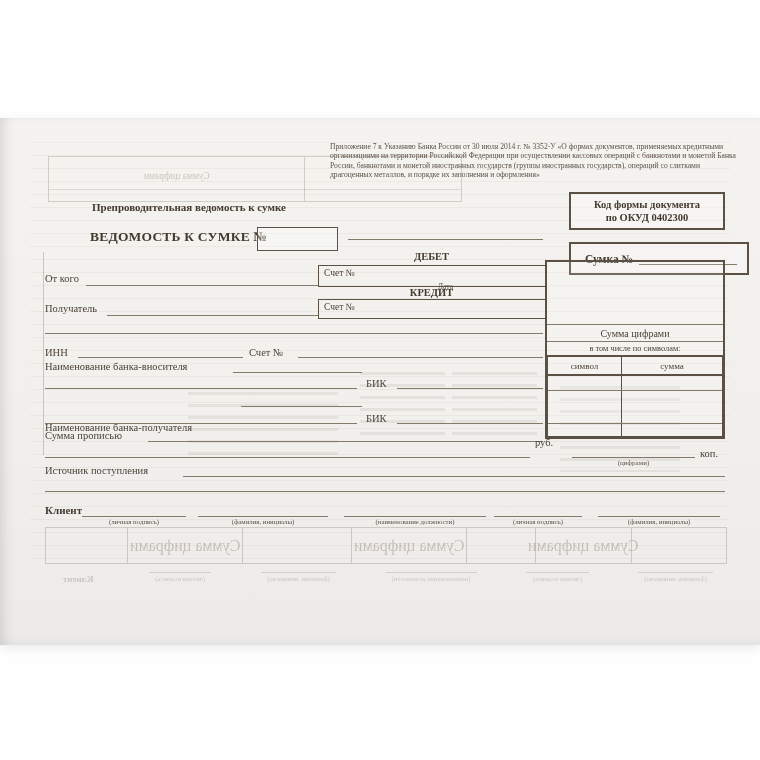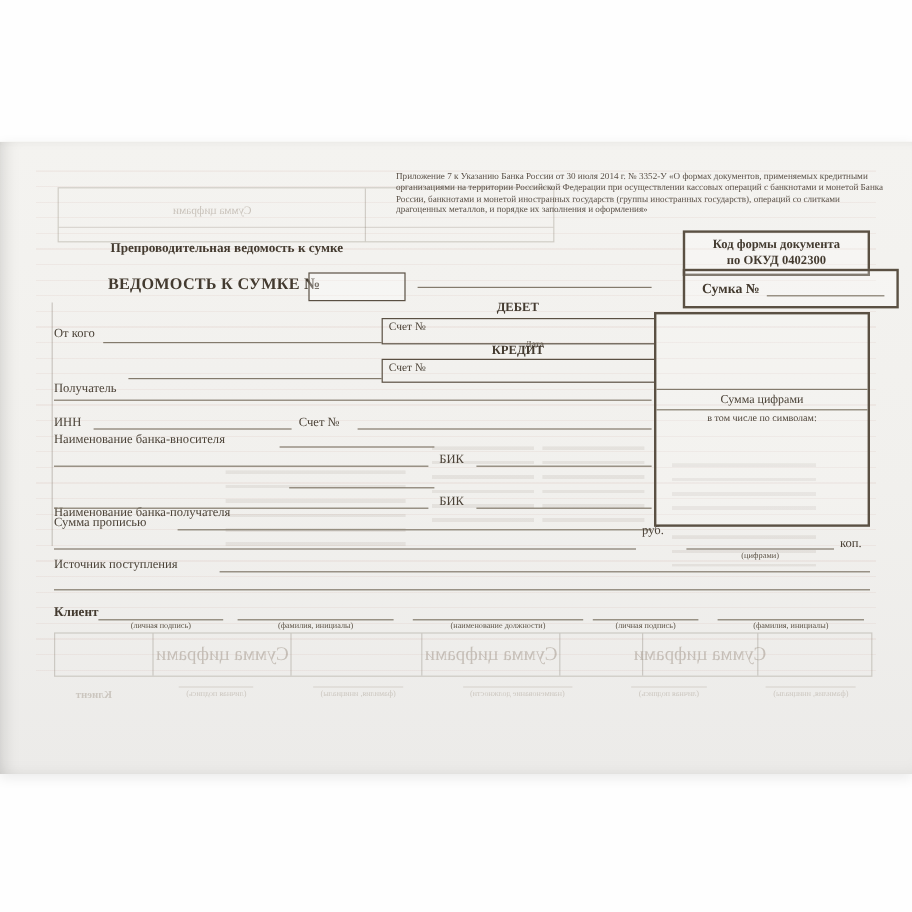--- a/index.html
+++ b/index.html
@@ -139,51 +139,69 @@
   <span class="gcl">Клиент</span>
 </div>
 
 <div class="abs legal" style="left:330px;top:142px;width:414px;">Приложение 7 к Указанию Банка России от 30 июля 2014 г. № 3352-У «О формах документов, применяемых кредитными организациями на территории Российской Федерации при осуществлении кассовых операций с банкнотами и монетой Банка России, банкнотами и монетой иностранных государств (группы иностранных государств), операций со слитками драгоценных металлов, и порядке их заполнения и оформления»</div>
 
 <div class="abs okud" style="left:569px;top:192px;width:152px;height:34px;">
   <span>Код формы документа</span>
   <span>по ОКУД 0402300</span>
 </div>
 
-<div class="abs bagbox" style="left:569px;top:224px;width:152px;height:29px;">
+<div class="abs bagbox" style="left:569px;top:242px;width:152px;height:29px;">
   <span class="blabel">Сумка №</span>
   <span class="bline"></span>
 </div>
 
 <div class="abs lbl b" style="left:45px;top:202px;font-size:11px;margin-left:47px;">Препроводительная ведомость к сумке</div>
 
 <div class="abs b" style="left:90px;top:229px;font-size:13.5px;letter-spacing:.2px;white-space:nowrap;">ВЕДОМОСТЬ К СУМКЕ №</div>
 <div class="abs numbox" style="left:257px;top:227px;width:79px;height:22px;"></div>
 <div class="abs ul" style="left:348px;top:225px;width:195px;height:14px;"></div>
 <div class="abs cap" style="left:348px;top:242px;width:195px;font-size:7.8px;margin-top:40px;">Дата</div>
 
 <div class="abs lbl b center" style="left:318px;top:251px;width:227px;">ДЕБЕТ</div>
 <div class="abs lbl" style="left:45px;top:273px;">От кого</div>
 <div class="abs ul" style="left:86px;top:271px;width:232px;height:14px;"></div>
 <div class="abs acctbox" style="left:318px;top:265px;width:226px;height:20px;">
   <span class="alabel">Счет №</span>
 </div>
 
 <div class="abs lbl b center" style="left:318px;top:287px;width:227px;">КРЕДИТ</div>
-<div class="abs lbl" style="left:45px;top:303px;margin-top:16px;">Получатель</div>
+<div class="abs lbl" style="left:45px;top:303px;">Получатель</div>
 <div class="abs ul" style="left:107px;top:302px;width:211px;height:13px;"></div>
 <div class="abs acctbox" style="left:318px;top:299px;width:226px;height:18px;">
   <span class="alabel">Счет №</span>
 </div>
 <div class="abs ul" style="left:45px;top:319px;width:498px;height:14px;"></div>
 
 <div class="abs amount-col" style="left:545px;top:260px;width:176px;height:175px;">
   <div class="ac-top"></div>
   <div class="ac-sumfig">Сумма цифрами</div>
   <div class="ac-incl">в том числе по символам:</div>
+  <div class="ac-table">
+    <div class="ac-row ac-head">
+      <span>символ</span>
+      <span>сумма</span>
+    </div>
+    <div class="ac-row ac-r1">
+        <span></span>
+        <span></span>
+      </div>
+    <div class="ac-row ac-r2">
+        <span></span>
+        <span></span>
+      </div>
+    <div class="ac-row ac-r3">
+        <span></span>
+        <span></span>
+      </div>
+  </div>
 </div>
 
 <div class="abs lbl" style="left:45px;top:347px;">ИНН</div>
 <div class="abs ul" style="left:78px;top:344px;width:165px;height:13px;"></div>
 <div class="abs lbl" style="left:249px;top:347px;">Счет №</div>
 <div class="abs ul" style="left:298px;top:344px;width:245px;height:13px;"></div>
 
 <div class="abs lbl" style="left:45px;top:361px;">Наименование банка-вносителя</div>
 <div class="abs ul" style="left:233px;top:359px;width:129px;height:13px;"></div>
 <div class="abs ul" style="left:45px;top:375px;width:312px;height:13px;"></div>

